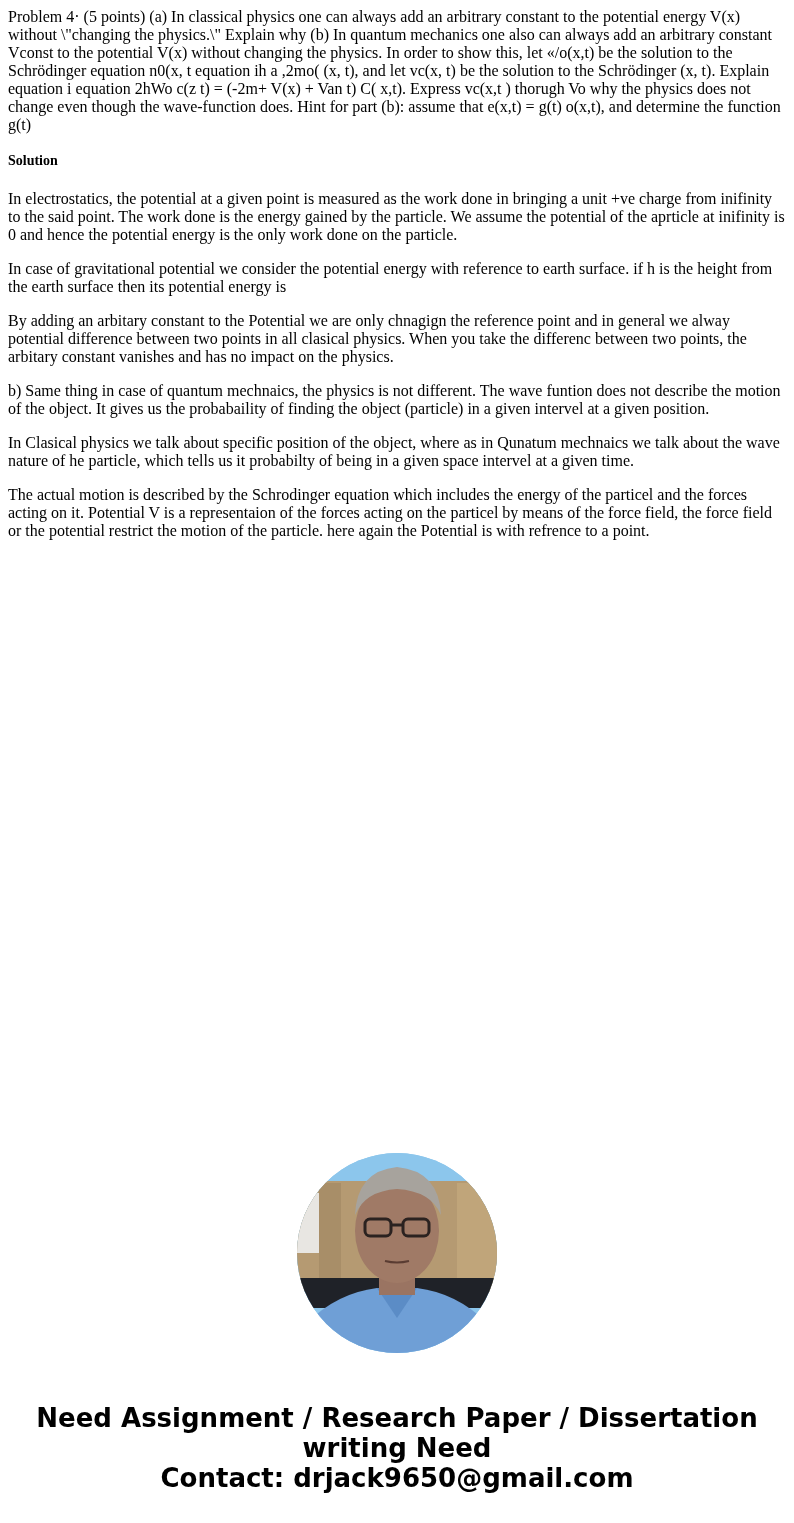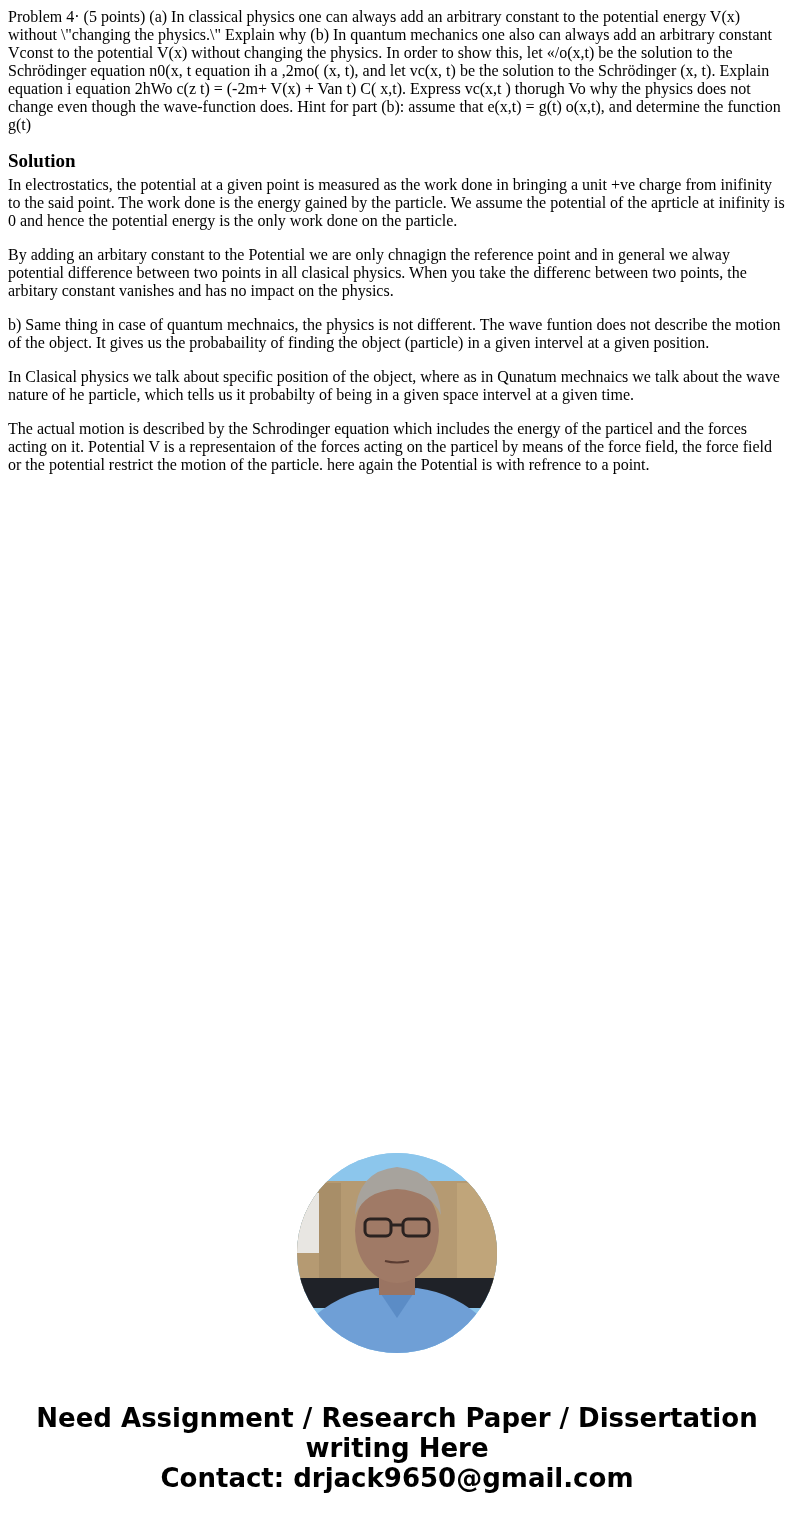--- a/index.html
+++ b/index.html
@@ -10,23 +10,23 @@
       font-family: "Liberation Serif", serif;
       font-size: 16px;
       line-height: 18px;
       color: #000000;
       overflow: hidden;
     }
     .content { position: absolute; left: 8px; top: 8px; width: 780px; }
     .content p { margin: 0 0 16px 0; }
     .content h3 {
       font-family: "Liberation Serif", serif;
-      font-size: 19px;
+      font-size: 14px;
       font-weight: bold;
-      margin: 0 0 4px 0;
+      margin: 0 0 18px 0;
       line-height: 22px;
     }
     .indent1 { padding-left: 16px; }
     .indent2 { padding-left: 44px; }
     .avatar {
       position: absolute;
       left: 297px; top: 1153px;
       width: 200px; height: 200px;
       border-radius: 50%;
       overflow: hidden;
@@ -43,20 +43,21 @@
       color: #000;
     }
   </style>
 </head>
 <body>
 
 <div class="content">
   <p>Problem 4· (5 points) (a) In classical physics one can always add an arbitrary constant to the potential energy V(x) without \"changing the physics.\" Explain why (b) In quantum mechanics one also can always add an arbitrary constant Vconst to the potential V(x) without changing the physics. In order to show this, let «/o(x,t) be the solution to the Schrödinger equation n0(x, t equation ih a ,2mo( (x, t), and let vc(x, t) be the solution to the Schrödinger (x, t). Explain equation i equation 2hWo c(z t) = (-2m+ V(x) + Van t) C( x,t). Express vc(x,t ) thorugh Vo why the physics does not change even though the wave-function does. Hint for part (b): assume that e(x,t) = g(t) o(x,t), and determine the function g(t)</p>
   <h3>Solution</h3>
   <p>In electrostatics, the potential at a given point is measured as the work done in bringing a unit +ve charge from inifinity to the said point. The work done is the energy gained by the particle. We assume the potential of the aprticle at inifinity is 0 and hence the potential energy is the only work done on the particle.</p>
+  <p>In case of gravitational potential we consider the potential energy with reference to earth surface. if h is the height from the earth surface then its potential energy is</p>
   <p>By adding an arbitary constant to the Potential we are only chnagign the reference point and in general we alway potential difference between two points in all clasical physics. When you take the differenc between two points, the arbitary constant vanishes and has no impact on the physics.</p>
   <p>b) Same thing in case of quantum mechnaics, the physics is not different. The wave funtion does not describe the motion of the object. It gives us the probabaility of finding the object (particle) in a given intervel at a given position.</p>
   <p>In Clasical physics we talk about specific position of the object, where as in Qunatum mechnaics we talk about the wave nature of he particle, which tells us it probabilty of being in a given space intervel at a given time.</p>
   <p>The actual motion is described by the Schrodinger equation which includes the energy of the particel and the forces acting on it. Potential V is a representaion of the forces acting on the particel by means of the force field, the force field or the potential restrict the motion of the particle. here again the Potential is with refrence to a point.</p>
 </div>
 
 <div class="avatar">
   <svg width="200" height="200" viewBox="0 0 200 200">
     <rect x="0" y="0" width="200" height="200" fill="#8cc6ec"></rect>
 
@@ -78,15 +79,15 @@
     <rect x="68" y="66" width="26" height="17" rx="5" fill="none" stroke="#2b2220" stroke-width="3"></rect>
     <rect x="106" y="66" width="26" height="17" rx="5" fill="none" stroke="#2b2220" stroke-width="3"></rect>
     <line x1="94" y1="72" x2="106" y2="72" stroke="#2b2220" stroke-width="3"></line>
 
     <path d="M88 108 Q100 111 112 108" stroke="#5a3c32" stroke-width="2" fill="none"></path>
   </svg>
 </div>
 
 <div class="ad">
   <div>Need Assignment / Research Paper / Dissertation</div>
-  <div>writing Here</div>
+  <div>writing Need</div>
   <div>Contact: drjack9650@gmail.com</div>
 </div>
 
 </body></html>

